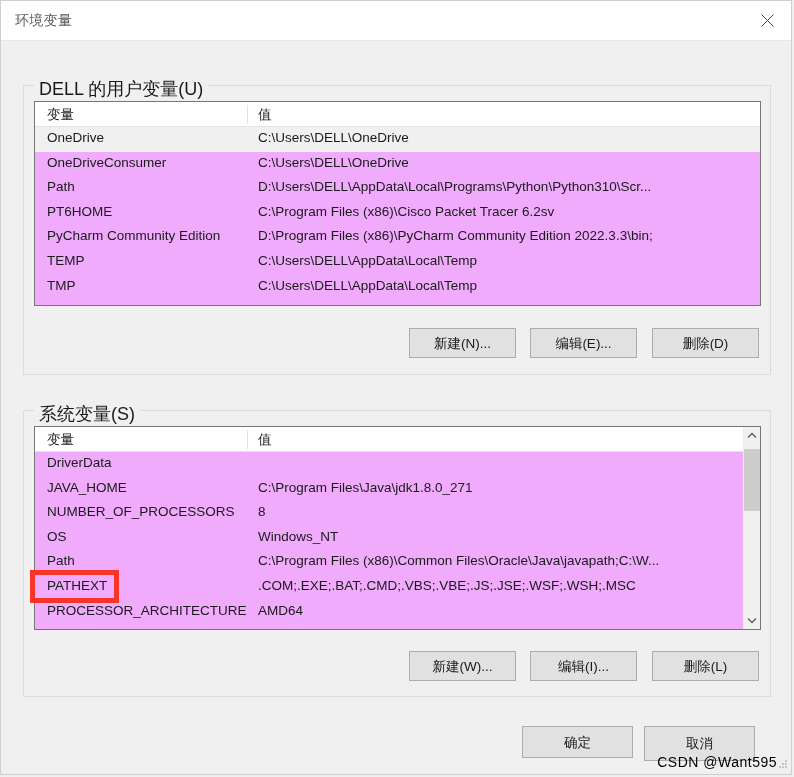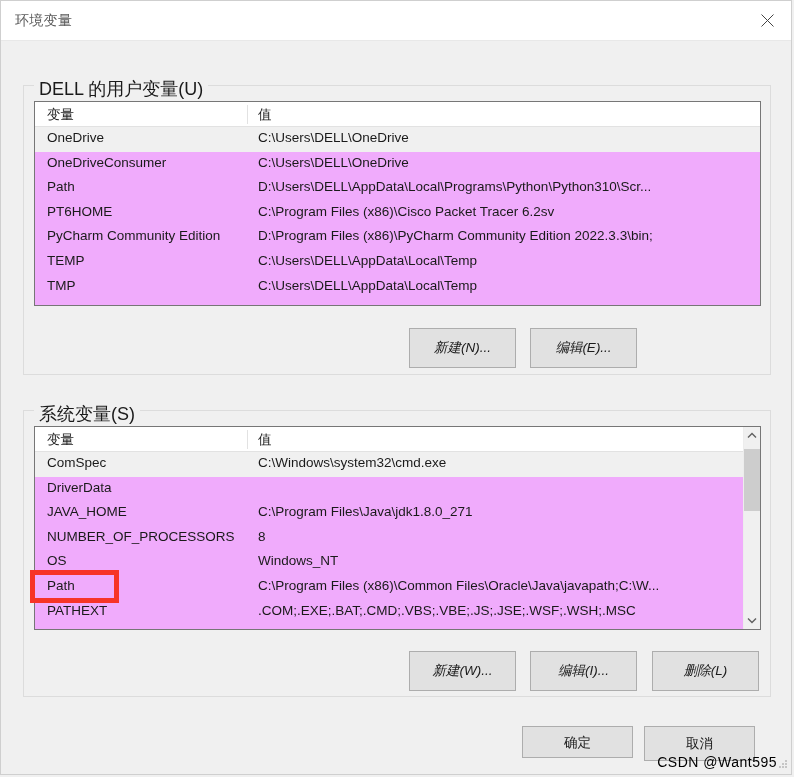--- a/index.html
+++ b/index.html
@@ -168,21 +168,21 @@
     border: 1px solid #adadad;
     box-sizing: border-box;
     font-family: "Liberation Sans", "DejaVu Sans", sans-serif;
     font-size: 13.5px;
     color: #1a1a1a;
     text-align: center;
     cursor: default;
     padding: 0;
     line-height: 30px;
   }
-  .btn-row3 { width: 107px; height: 40px; font-style: italic; }
+  .btn-row3 { width: 107px; height: 30px; }
   .btn-new  { left: 408px; }
   .btn-edit { left: 529px; }
   .btn-del  { left: 651px; }
 
   #user-buttons   { position: absolute; left: 0; top: 327px; width: 792px; height: 30px; }
   #system-buttons { position: absolute; left: 0; top: 650px; width: 792px; height: 30px; padding-left: 7px; }
 
   #dialog-buttons { position: absolute; left: 0; top: 725px; width: 792px; height: 32px; }
   .btn-ok     { left: 521px; width: 111px; height: 32px; line-height: 32px; }
   .btn-cancel { left: 643px; width: 111px; height: 35px; line-height: 32px; }
@@ -270,36 +270,33 @@
             <div class="cell name">TMP</div>
             <div class="cell value">C:\Users\DELL\AppData\Local\Temp</div>
           </div>
         </div>
     </div>
   </div>
 
   <div id="user-buttons">
     <button class="btn btn-row3 btn-new">新建(N)...</button>
     <button class="btn btn-row3 btn-edit">编辑(E)...</button>
+    <button class="btn btn-row3 btn-del">删除(D)</button>
   </div>
 
   <div class="groupbox" id="system-group">
     <div class="group-label">系统变量(S)</div>
 
     <div class="listview" id="system-list">
       <div class="lv-header">
         <div class="col name">变量</div>
         <div class="divider"></div>
         <div class="col value">值</div>
       </div>
       <div class="lv-body" id="system-rows">
-          <div class="row selected">
-            <div class="cell name">ComSpec</div>
-            <div class="cell value">C:\Windows\system32\cmd.exe</div>
-          </div>
           <div class="row">
             <div class="cell name">DriverData</div>
           </div>
           <div class="row">
             <div class="cell name">JAVA_HOME</div>
             <div class="cell value">C:\Program Files\Java\jdk1.8.0_271</div>
           </div>
           <div class="row">
             <div class="cell name">NUMBER_OF_PROCESSORS</div>
             <div class="cell value">8</div>

